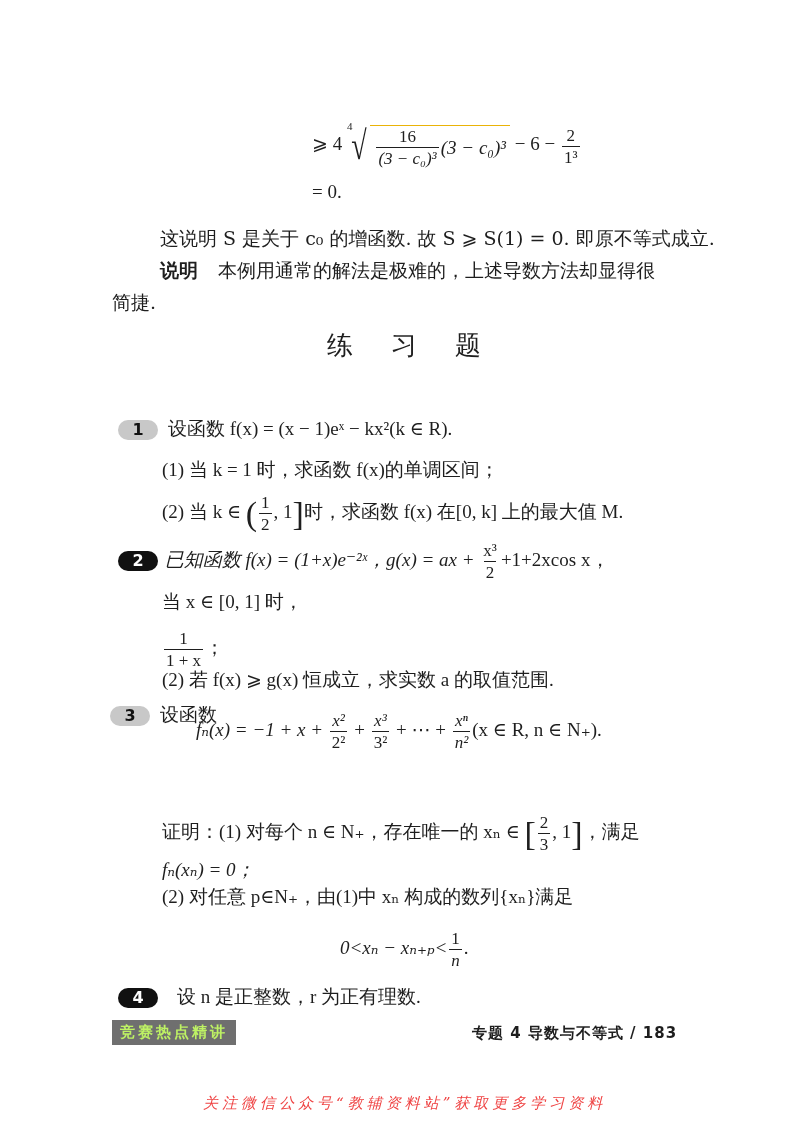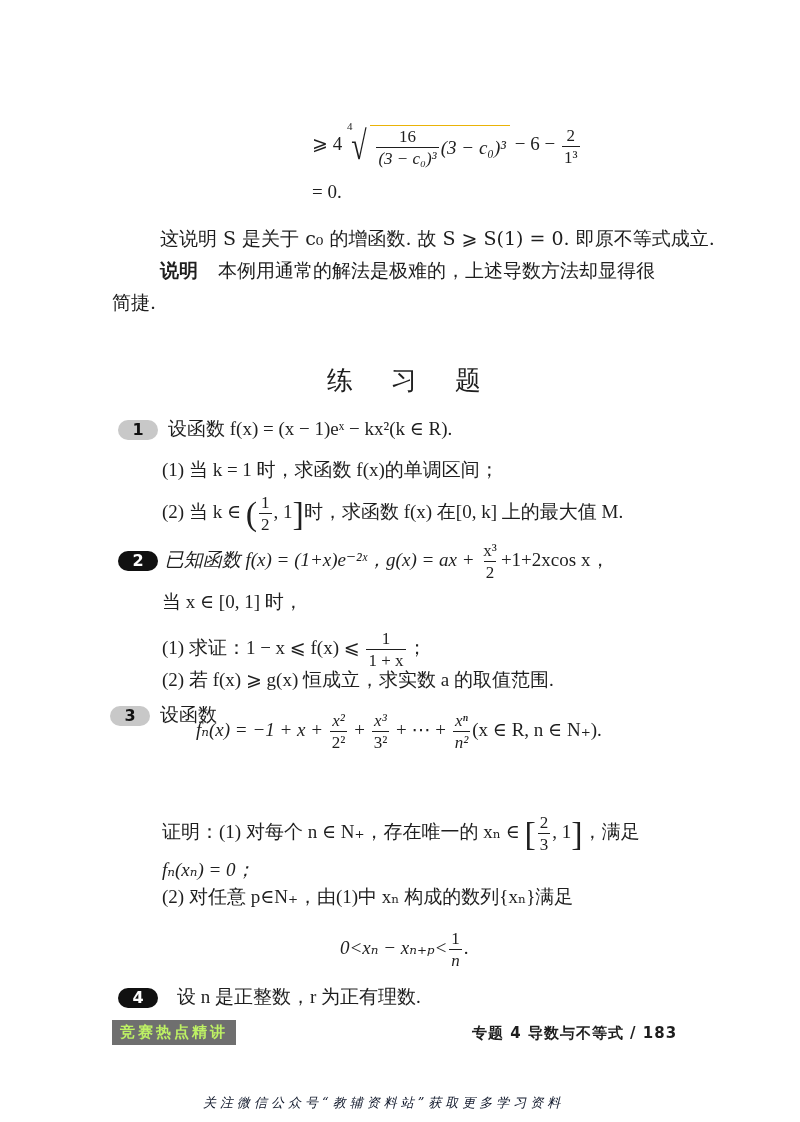--- a/index.html
+++ b/index.html
@@ -22,21 +22,21 @@
     font-weight: bold; font-size: 16px; line-height: 20px;
   }
   .badge.grey { background: #c8c8c8; color: #111; }
   .badge.black { background: #111; color: #fff; }
   .heading { font-size: 26px; letter-spacing: 38px; }
   .footer-tag {
     background: #6f6f6f; color: #bef264; font-size: 15px; padding: 3px 8px;
     font-family: "DejaVu Sans", "Liberation Sans", sans-serif; letter-spacing: 3px; font-weight: bold;
   }
   .footer-right { font-family: "DejaVu Sans", "Liberation Sans", sans-serif; font-size: 15px; font-weight: bold; letter-spacing: 1px; }
-  .watermark { font-family: "DejaVu Serif", serif; font-size: 13px; letter-spacing: 4px; color: #0f172a; font-style: italic; }
+  .watermark { font-family: "DejaVu Serif", serif; font-size: 15px; letter-spacing: 4px; color: #ef4444; font-style: italic; }
   .sqrt { display: inline-flex; align-items: center; vertical-align: middle; }
   .sqrt .idx { font-size: 11px; position: relative; top: -20px; margin-right: -4px; }
   .sqrt .rad { font-size: 40px; line-height: 40px; transform: scaleX(0.7); }
   .sqrt .body { border-top: 1px solid #eab308; padding: 2px 4px 0; display: inline-flex; align-items: center; }
   .brk { font-size: 34px; line-height: 30px; vertical-align: middle; font-weight: 100; }
 </style>
 </head>
 <body>
 
 <div class="abs txt math" style="left:312px; top:125px;">
@@ -60,21 +60,21 @@
 </div>
 <div class="abs txt math" style="left:312px; top:180px;">= 0.</div>
 
 <div class="abs txt" style="left:160px; top:226px;">这说明 S 是关于 c₀ 的增函数. 故 S ⩾ S(1) = 0. 即原不等式成立.</div>
 <div class="abs txt" style="left:160px; top:258px;">
   <span class="bold">说明</span>
   <span style="margin-left:14px;">本例用通常的解法是极难的，上述导数方法却显得很</span>
 </div>
 <div class="abs txt" style="left:112px; top:290px;">简捷.</div>
 
-<div class="abs heading" style="left:327px; top:363px;">练习题</div>
+<div class="abs heading" style="left:327px; top:328px;">练习题</div>
 
 <div class="abs txt" style="left:118px; top:416px;">
   <span class="badge grey">1</span>
   <span class="math" style="margin-left:4px;">设函数 f(x) = (x − 1)eˣ − kx²(k ∈ R).</span>
 </div>
 <div class="abs txt math" style="left:162px; top:458px;">(1) 当 k = 1 时，求函数 f(x)的单调区间；</div>
 <div class="abs txt math" style="left:162px; top:494px;">
   <span>(2) 当 k ∈ </span><span class="brk">(</span><span class="frac">
       <span class="num">1</span>
       <span class="den">2</span>
@@ -83,21 +83,21 @@
 
 <div class="abs txt math" style="left:118px; top:542px;">
   <span class="badge black">2</span>
   <span style="margin-left:2px;font-style:italic;">已知函数 f(x) = (1+x)e⁻²ˣ，g(x) = ax + </span><span class="frac">
       <span class="num">x³</span>
       <span class="den">2</span>
     </span><span>+1+2xcos x，</span>
 </div>
 <div class="abs txt math" style="left:162px; top:590px;">当 x ∈ [0, 1] 时，</div>
 <div class="abs txt math" style="left:162px; top:630px;">
-  <span>(1) 求证：1 − x ⩽ f(x) ⩽ </span><span class="frac">
+  <span class="frac">
       <span class="num">1</span>
       <span class="den">1 + x</span>
     </span><span>；</span>
 </div>
 <div class="abs txt math" style="left:162px; top:668px;">(2) 若 f(x) ⩾ g(x) 恒成立，求实数 a 的取值范围.</div>
 
 <div class="abs txt" style="left:110px; top:702px;">
   <span class="badge grey">3</span>
   <span style="margin-left:4px;">设函数</span>
 </div>

